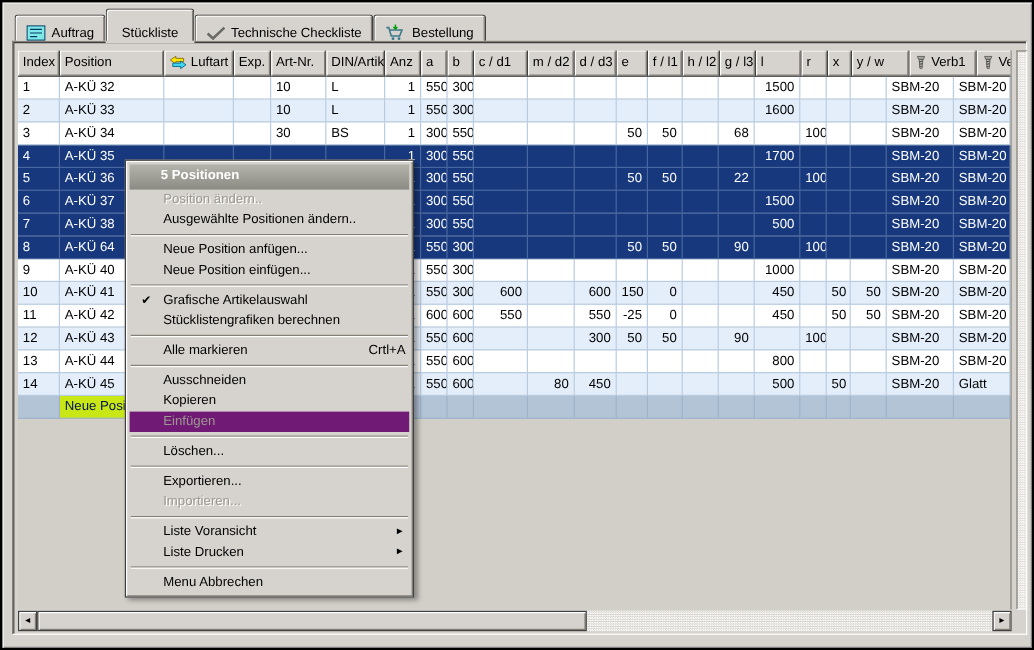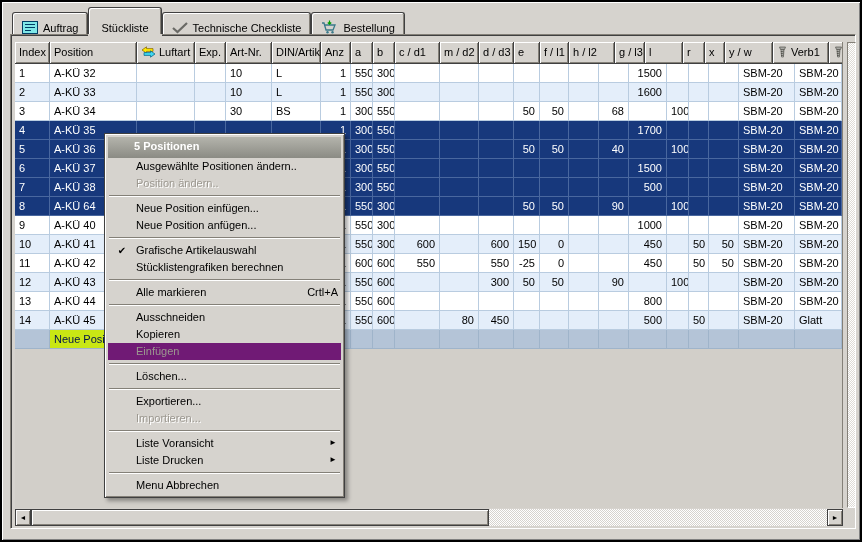--- a/index.html
+++ b/index.html
@@ -157,21 +157,21 @@
           </div>
           <div class="hcell" style="width: 35px;">
             <span>d / d3</span>
           </div>
           <div class="hcell" style="width: 26px;">
             <span>e</span>
           </div>
           <div class="hcell" style="width: 29px;">
             <span>f / l1</span>
           </div>
-          <div class="hcell" style="width: 46px;">
+          <div class="hcell" style="width: 31px;">
             <span>h / l2</span>
           </div>
           <div class="hcell" style="width: 30px;">
             <span>g / l3</span>
           </div>
           <div class="hcell" style="width: 38px;">
             <span>l</span>
           </div>
           <div class="hcell" style="width: 22px;">
             <span>r</span>
@@ -313,21 +313,21 @@
             <div class="tcell" style="width: 49px; text-align: left;"></div>
             <div class="tcell" style="width: 30px; text-align: right;">1</div>
             <div class="tcell" style="width: 22px; text-align: right;">300</div>
             <div class="tcell" style="width: 22px; text-align: right;">550</div>
             <div class="tcell" style="width: 45px; text-align: right;"></div>
             <div class="tcell" style="width: 39px; text-align: right;"></div>
             <div class="tcell" style="width: 35px; text-align: right;"></div>
             <div class="tcell" style="width: 26px; text-align: right;">50</div>
             <div class="tcell" style="width: 29px; text-align: right;">50</div>
             <div class="tcell" style="width: 30px; text-align: right;"></div>
-            <div class="tcell" style="width: 30px; text-align: right;">40</div>
+            <div class="tcell" style="width: 30px; text-align: right;">22</div>
             <div class="tcell" style="width: 38px; text-align: right;"></div>
             <div class="tcell" style="width: 22px; text-align: right;">100</div>
             <div class="tcell" style="width: 20px; text-align: right;"></div>
             <div class="tcell" style="width: 30px; text-align: right;"></div>
             <div class="tcell" style="width: 56px; text-align: left;">SBM-20</div>
             <div class="tcell" style="width: 47px; text-align: left;">SBM-20 L</div>
           </div>
           <div class="trow selected">
             <div class="tcell" style="width: 35px; text-align: left;">6</div>
             <div class="tcell" style="width: 87px; text-align: left;">A-KÜ 37</div>
@@ -576,36 +576,36 @@
     <div class="hscroll">
       <div class="sbtn">◄</div>
       <div class="sthumb"></div>
       <div class="sbtn right">►</div>
     </div>
   </div>
 
   <div class="ctxmenu">
     <div class="mtitle">5 Positionen</div>
     <div id="menu-items">
+        <div class="mitem disabled">
+          <span class="mcheck"></span>
+          <span class="mlabel">Position ändern..</span>
+        </div>
         <div class="mitem">
           <span class="mcheck"></span>
           <span class="mlabel">Ausgewählte Positionen ändern..</span>
         </div>
-        <div class="mitem disabled">
-          <span class="mcheck"></span>
-          <span class="mlabel">Position ändern..</span>
-        </div>
-        <div class="msep"></div>
+        <div class="msep"></div>
+        <div class="mitem">
+          <span class="mcheck"></span>
+          <span class="mlabel">Neue Position anfügen...</span>
+        </div>
         <div class="mitem">
           <span class="mcheck"></span>
           <span class="mlabel">Neue Position einfügen...</span>
-        </div>
-        <div class="mitem">
-          <span class="mcheck"></span>
-          <span class="mlabel">Neue Position anfügen...</span>
         </div>
         <div class="msep"></div>
         <div class="mitem">
           <span class="mcheck">✔</span>
           <span class="mlabel">Grafische Artikelauswahl</span>
         </div>
         <div class="mitem">
           <span class="mcheck"></span>
           <span class="mlabel">Stücklistengrafiken berechnen</span>
         </div>

